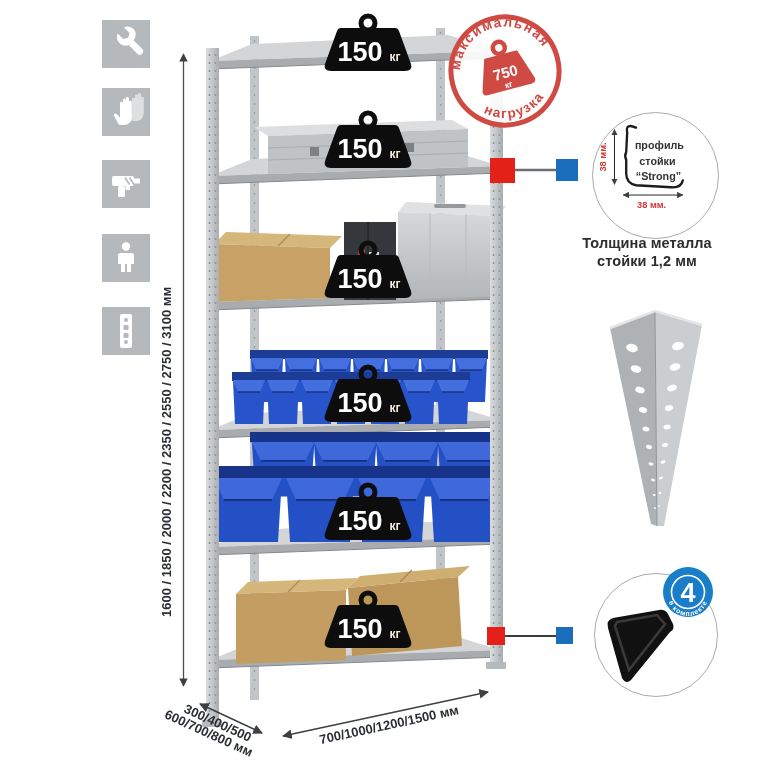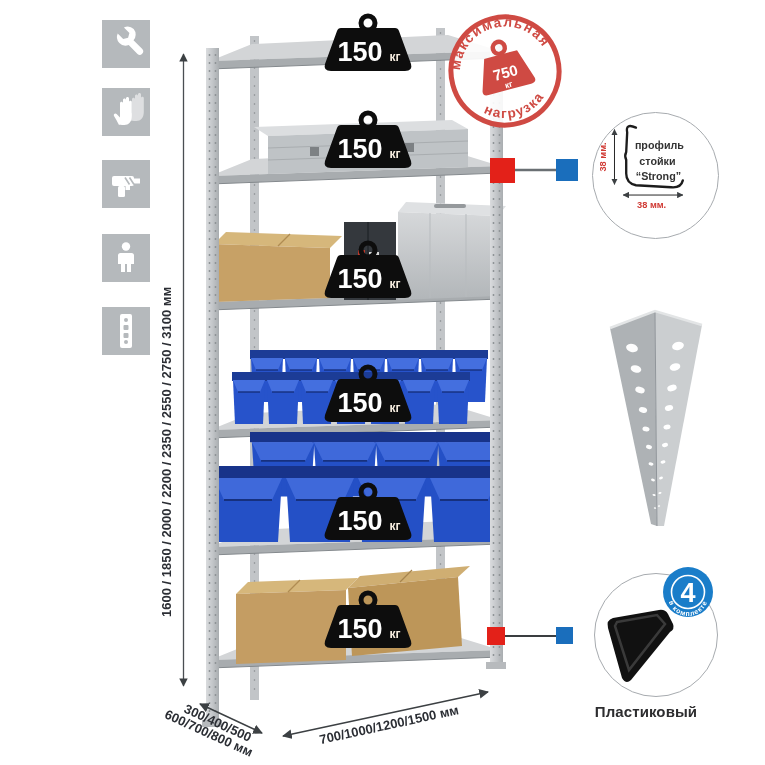--- a/index.html
+++ b/index.html
@@ -310,20 +310,24 @@
         <text class="red-dim" x="60" y="97" text-anchor="middle" font-size="10.5">38 мм.</text>
       </g>
       <g>
         <text class="prof-label" x="68" y="37" text-anchor="middle">профиль</text>
         <text class="prof-label" x="66" y="53" text-anchor="middle">стойки</text>
         <text class="prof-label" x="67" y="69" text-anchor="middle">“Strong”</text>
       </g>
     </svg>
   </div>
 
+  <div class="caption" style="left:577px;top:234px;width:140px;">
+    <div>Толщина металла</div>
+    <div>стойки 1,2 мм</div>
+  </div>
 
   <div class="rcol" style="left:598px;top:302px;">
     <svg width="124" height="232" viewBox="0 0 124 232">
       <polygon points="12,26 57,9 59,224 53,222" fill="#aeb2b5"></polygon>
       <polygon points="57,9 104,23 66,224 59,224" fill="#cbced0"></polygon>
       <line x1="57" y1="9" x2="59" y2="224" stroke="#90959a" stroke-width="1"></line>
       <path d="M12,26 L57,9 L104,23" fill="none" stroke="#e3e5e6" stroke-width="2.5"></path>
       <g fill="#fdfdfd">
         <ellipse cx="34" cy="46" rx="6" ry="4" transform="rotate(14 34 46)"></ellipse>
         <ellipse cx="38" cy="67" rx="5.4" ry="3.6" transform="rotate(14 38 67)"></ellipse>
@@ -364,16 +368,15 @@
       <circle cx="26" cy="26" r="16.5" fill="none" stroke="#ffffff" stroke-width="1.6"></circle>
       <text x="26" y="36" text-anchor="middle" font-size="27" font-weight="bold" fill="#ffffff">4</text>
       <path id="badgeArc" d="M 6,30 A 20,20 0 0 0 46,30" fill="none"></path>
       <text font-size="7" font-weight="bold" fill="#ffffff" letter-spacing="0.8" text-anchor="middle">
         <textPath href="#badgeArc" startOffset="50%">в комплекте</textPath>
       </text>
     </svg>
   </div>
 
   <div class="caption" style="left:576px;top:702px;width:140px;font-size:15px;line-height:19px;">
-    <div>Пластиковый</div>
   </div>
 
 </div>
 
 </body></html>

